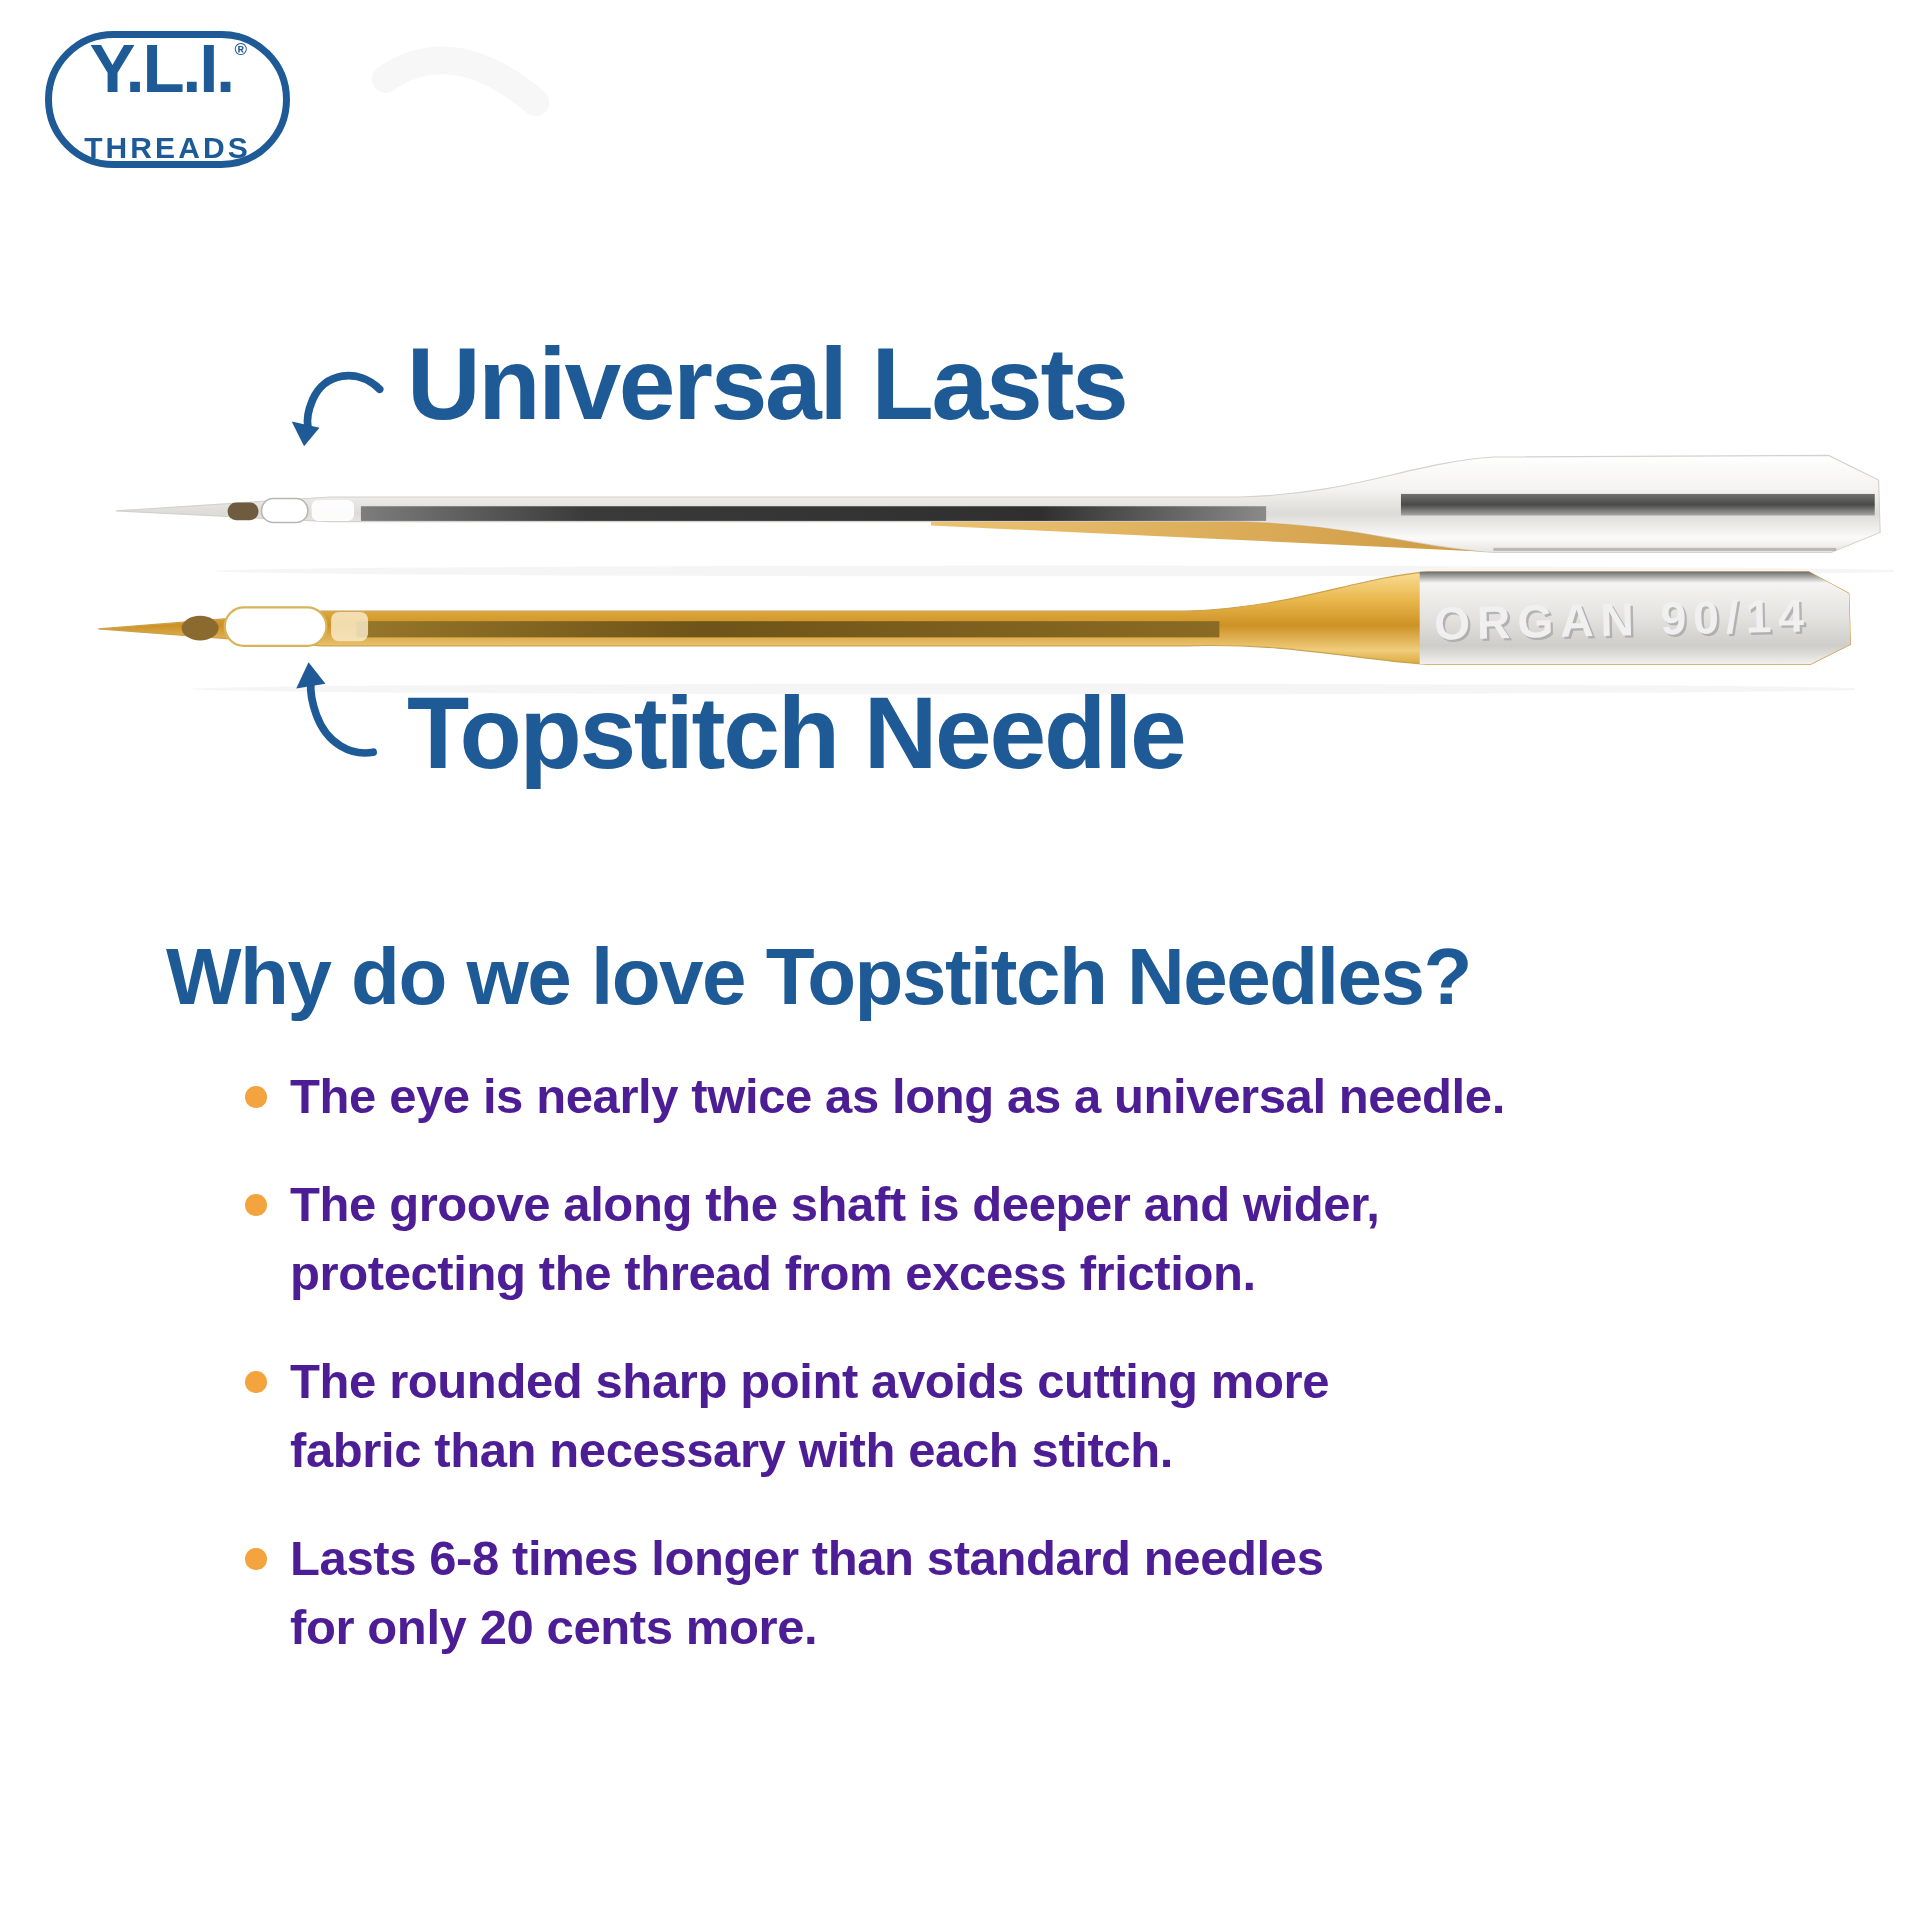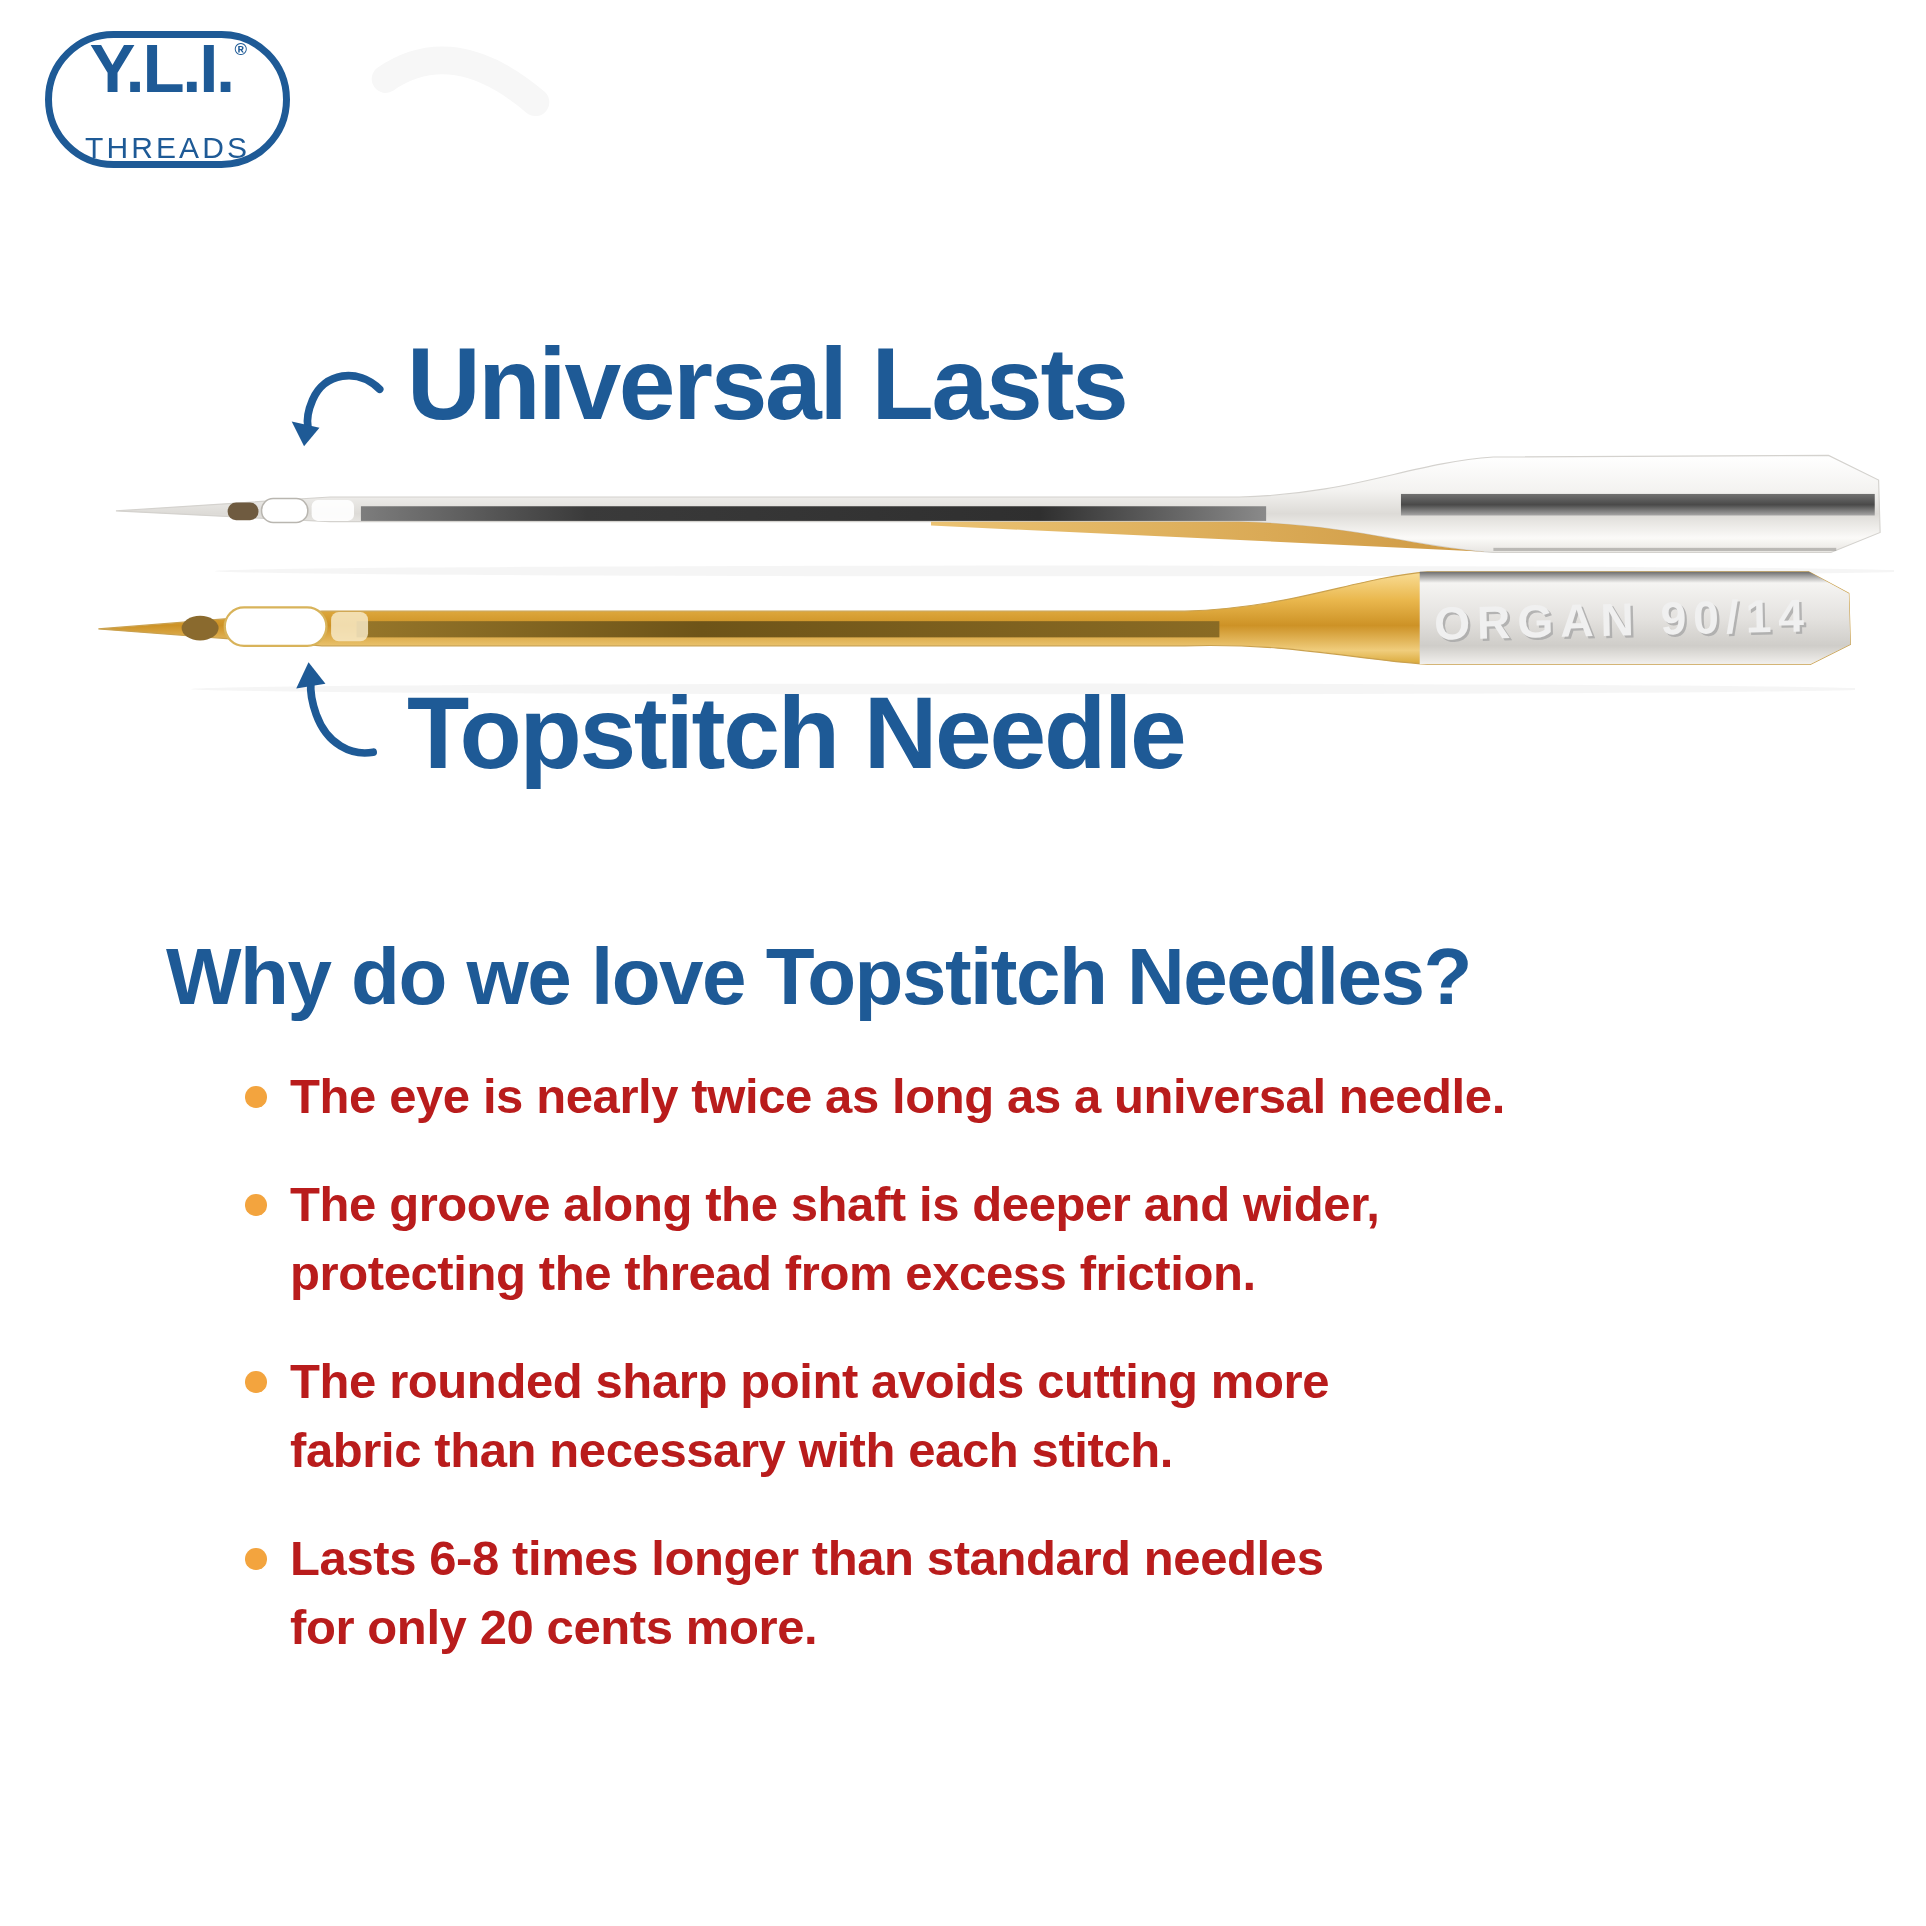--- a/index.html
+++ b/index.html
@@ -22,21 +22,21 @@
   }
   .logo-line1{
     color:#1e5a96;font-weight:bold;font-size:69px;letter-spacing:-2.3px;
     line-height:66px;position:relative;
   }
   .logo-reg{
     font-size:17px;letter-spacing:0;font-weight:bold;color:#1e5a96;
     position:relative;top:-37px;left:1.5px;
   }
   .logo-line2{
-    color:#1e5a96;font-weight:normal;font-size:30px;letter-spacing:3.1px;
+    color:#1e5a96;font-weight:bold;font-size:30px;letter-spacing:3.1px;
     line-height:32px;margin-top:12px;
   }
   
   .top-arc{position:absolute;left:364px;top:31px;}
   .arrow{position:absolute;}
   
   .needle-label{
     position:absolute;color:#1e5a96;font-weight:bold;
     font-size:102px;letter-spacing:-2.3px;white-space:nowrap;line-height:1;
   }
@@ -55,21 +55,21 @@
     position:absolute;left:158px;top:923px;margin:8px;
     color:#1e5a96;font-weight:bold;font-size:80px;letter-spacing:-1.5px;
     white-space:nowrap;line-height:1.15;
   }
   .benefits{
     position:absolute;left:245px;top:1062px;width:1580px;
     margin:0;padding:0;list-style:none;
   }
   .benefits li{
     position:relative;padding-left:45px;margin:0 0 39px 0;
-    color:#b91c1c;font-weight:bold;font-size:49px;line-height:69px;
+    color:#4c1d95;font-weight:bold;font-size:49px;line-height:69px;
     letter-spacing:-0.4px;
   }
   .benefits .dot{
     position:absolute;left:0;top:24px;width:21.6px;height:21.6px;border-radius:50%;
     background:#f3a43e;
   }
   .benefits .btext{white-space:pre-line;}
 </style>
 </head>
 <body>

